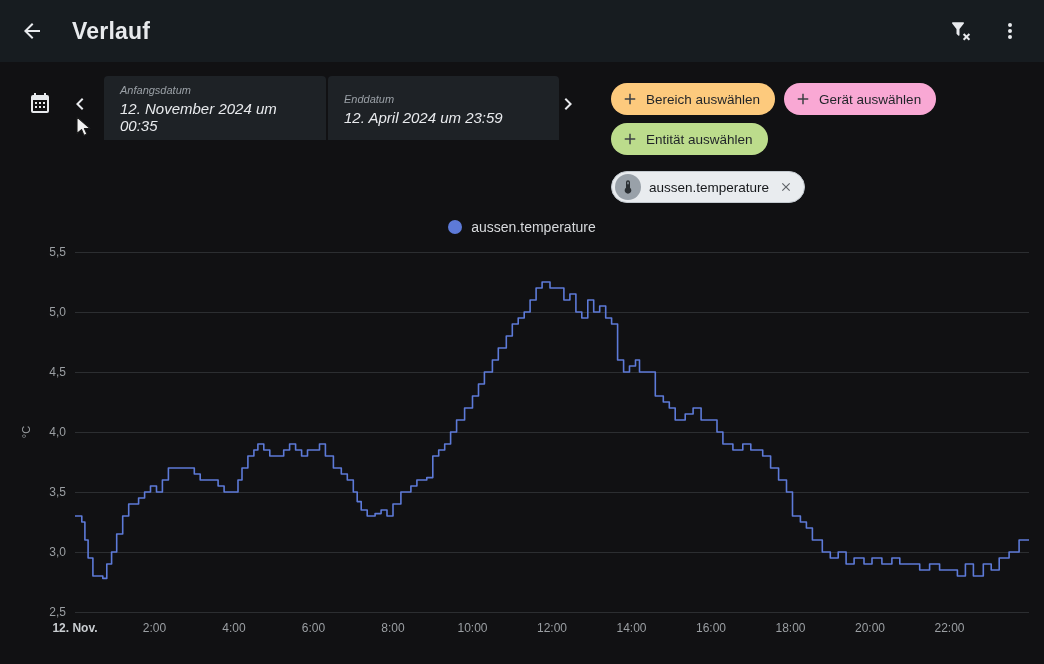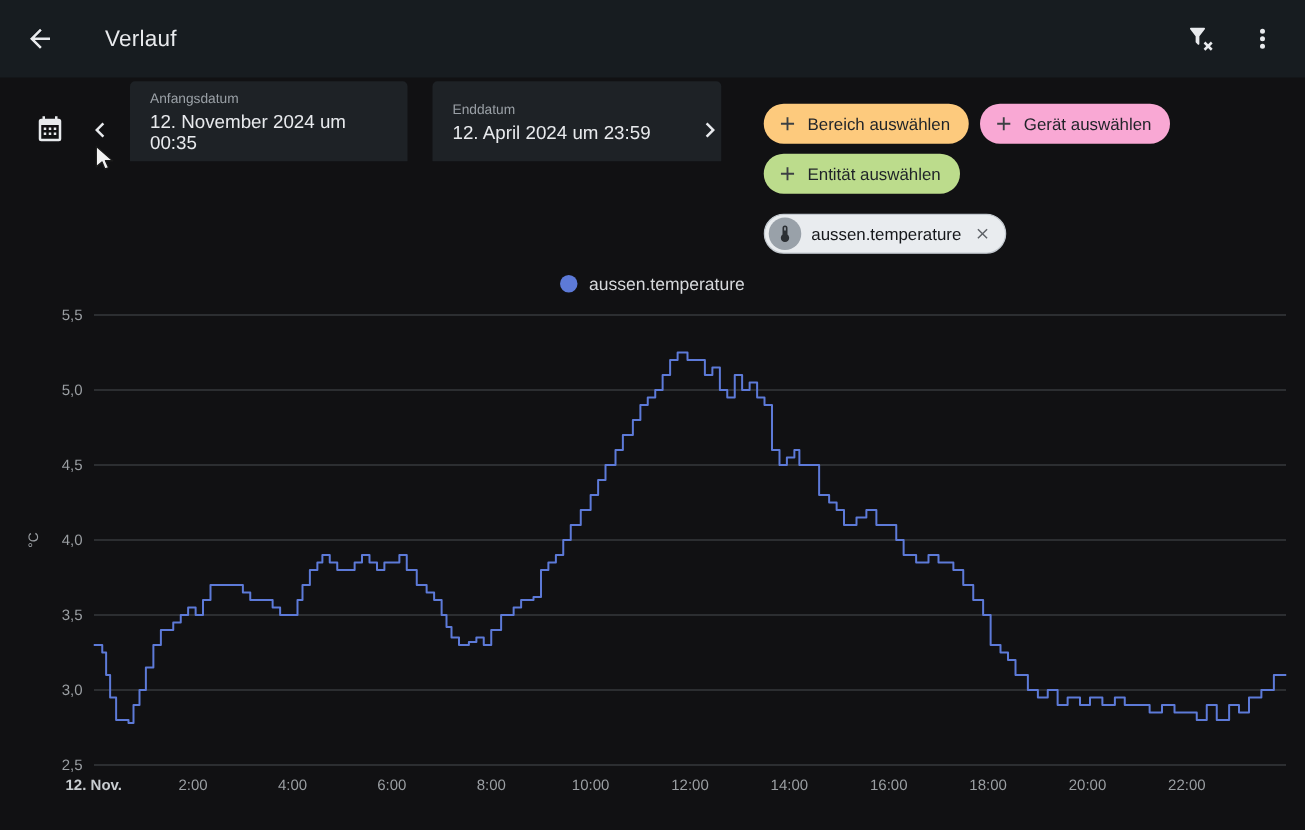--- a/index.html
+++ b/index.html
@@ -5,29 +5,29 @@
   html,body { margin:0; padding:0; background:#0e0f11; }
   body { width:1044px; height:664px; font-family:"Liberation Sans", sans-serif; }
   .app { position:relative; width:1044px; height:664px; background:#111113; overflow:hidden; color:#e1e1e1; }
 
   
   .topbar { position:absolute; top:0; left:0; width:100%; height:62px; background:#171c20;
             display:flex; align-items:center; padding:0 14px 0 12px; box-sizing:border-box; }
   .icon-btn { background:none; border:none; color:#e8eaed; width:40px; height:40px; padding:0;
               display:flex; align-items:center; justify-content:center; cursor:pointer; }
   .icon-btn svg { display:block; }
-  .title { font-size:18px; font-weight:400; color:#e8eaed; margin:0 0 0 32px; letter-spacing:.2px; }
+  .title { font-size:23px; font-weight:700; color:#e8eaed; margin:0 0 0 20px; letter-spacing:.2px; }
   .spacer { flex:1; }
   .topbar .icon-btn + .icon-btn { margin-left:10px; }
 
   
   .calendar-btn { position:absolute; left:20px; top:84px; }
   .prev-btn { position:absolute; left:60px; top:84px; }
   .next-btn { position:absolute; left:548px; top:84px; }
-  .date-fields { position:absolute; left:104px; top:65px; display:flex; gap:20px; }
+  .date-fields { position:absolute; left:104px; top:76px; display:flex; gap:2px;font-style:italic; }
   .date-field { background:#1e2226; min-height:52px; box-sizing:border-box; padding:8px 16px 6px;
                 display:flex; flex-direction:column; justify-content:center; border-radius:4px 4px 0 0; cursor:pointer; }
   .date-field.start { width:222px; }
   .date-field.end { width:231px;justify-content:center; }
   .fld-label { font-size:11px; color:#9aa0a6; margin-bottom:4px; }
   .fld-value { font-size:15px; color:#e8eaed; font-weight:500; }
 
   
   .chips { position:absolute; left:611px; top:83px; }
   .chip-row { display:flex; gap:9px; margin-bottom:8px; }

